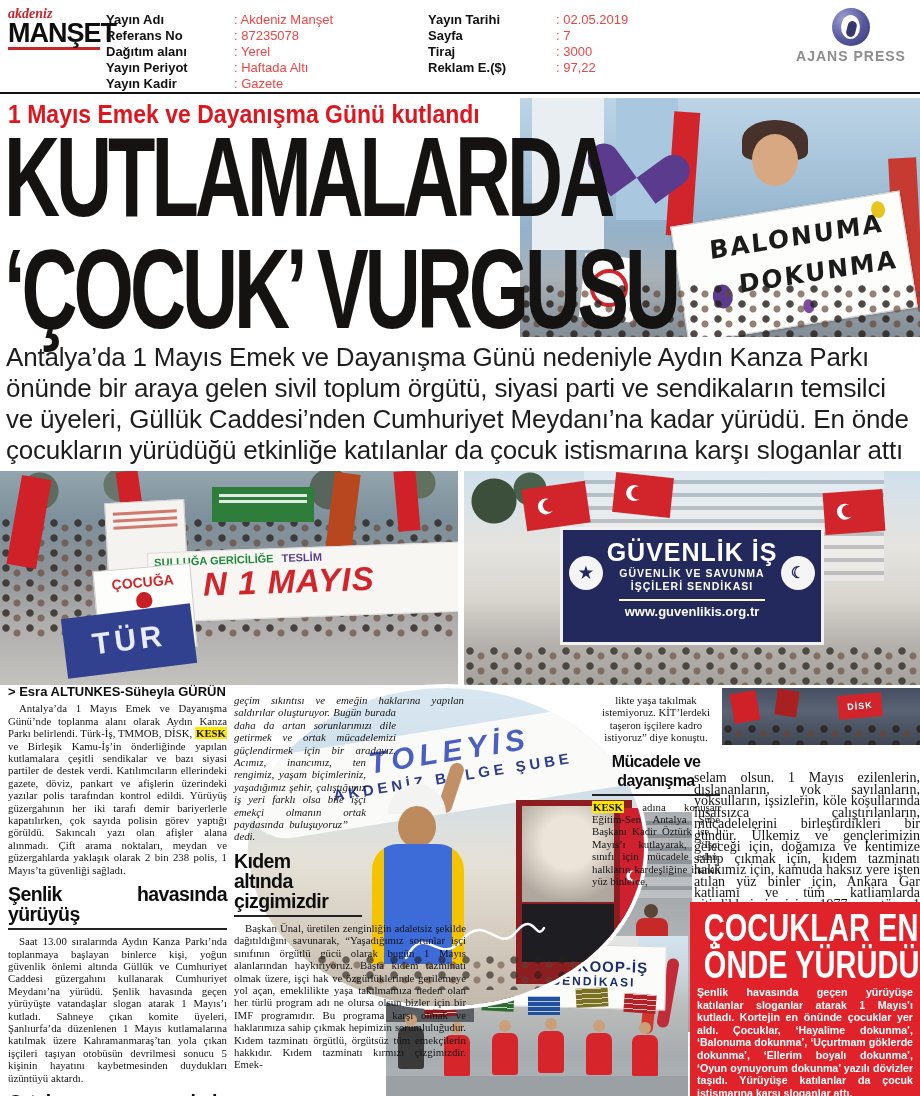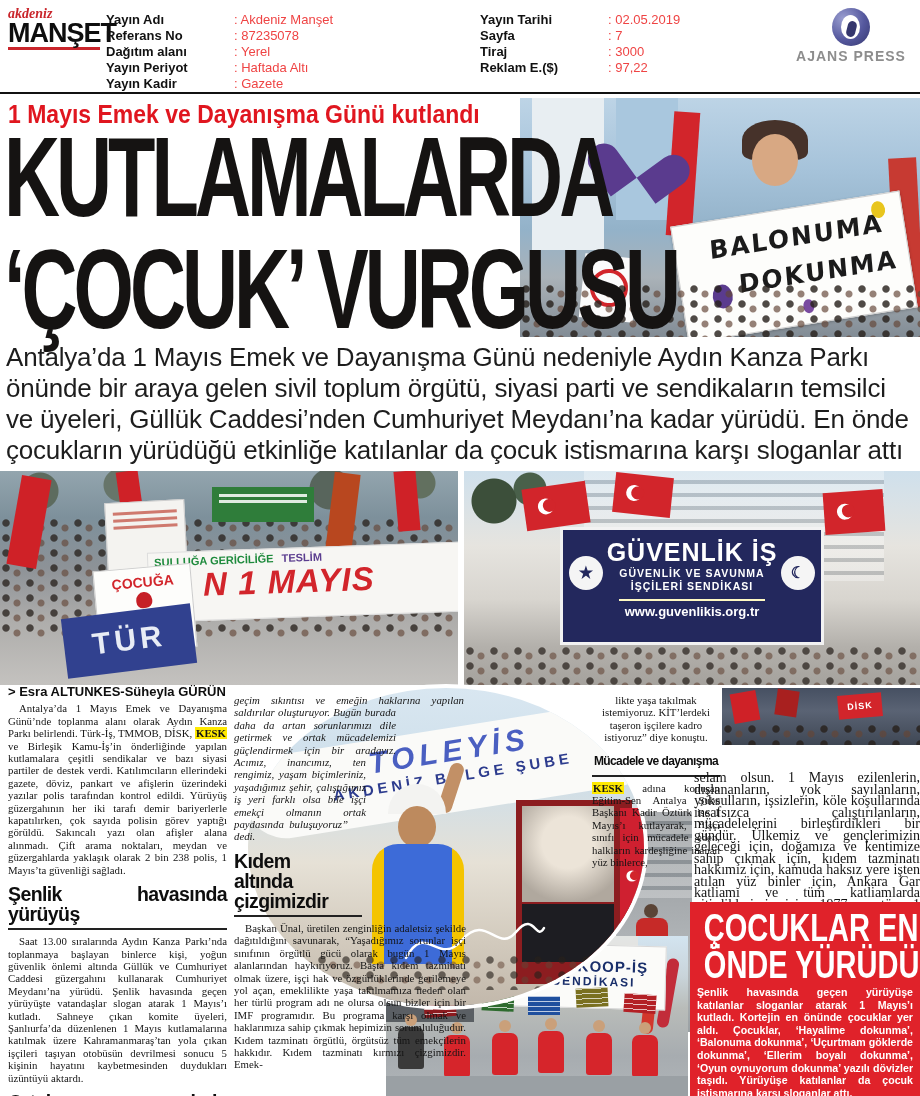--- a/index.html
+++ b/index.html
@@ -10,21 +10,21 @@
   
   .hdr-rule{position:absolute;left:0;top:92px;width:920px;height:2px;background:#111;}
   .logo{position:absolute;left:8px;top:8px;width:96px;}
   .logo-top{font-family:"Liberation Serif",serif;font-style:italic;font-weight:bold;
             color:#c9252b;font-size:14px;line-height:12px;}
   .logo-main{font-family:"Liberation Sans",sans-serif;font-weight:bold;font-size:27px;
              letter-spacing:-1px;color:#0e0e0e;line-height:26px;}
   .logo-bar{width:92px;height:3px;background:#c9252b;margin-top:1px;}
   .fields{position:absolute;top:12px;font-family:"Liberation Sans",sans-serif;font-size:13px;}
   .fields-left{left:106px;width:330px;}
-  .fields-right{left:480px;width:300px;}
+  .fields-right{left:428px;width:300px;}
   .frow{display:flex;height:16px;line-height:16px;}
   .flabel{font-weight:bold;width:128px;color:#111;}
   .fvalue{color:#ef4444;}
   .agency{position:absolute;right:14px;top:8px;width:110px;text-align:center;}
   .agency-sphere{position:relative;width:38px;height:38px;margin:0 auto;border-radius:50%;
                  background:radial-gradient(circle at 30% 28%, #9a9ed0, #55589e 55%, #35376e);}
   .agency-sphere .swirl{position:absolute;left:9px;top:7px;width:19px;height:24px;border-radius:50%;
                  background:#fff;}
   .agency-sphere .swirl-dot{position:absolute;left:15px;top:13px;width:9px;height:16px;border-radius:6px;
                  background:#35376e;transform:rotate(14deg);}
@@ -197,21 +197,21 @@
           margin:0 0 4px;}
   .subhead{font-family:"Liberation Sans",sans-serif;font-weight:bold;font-size:19.5px;
            letter-spacing:-0.6px;color:#0e0e0e;border-bottom:2px solid #222;
            padding:4px 0 4px;margin:4px 0 5px;line-height:20px;text-indent:0;}
   .hl{background:#ffe900;padding:0 1px;font-weight:bold;}
   .col1{left:8px;top:686px;width:219px;z-index:4;}
   .col2{left:234px;top:694px;width:232px;z-index:4;}
   .col2 .sp{float:right;clear:right;}
   .col3{left:592px;top:694px;width:128px;z-index:4;}
   .col3 .frag{text-align:center;}
-  .col3 .subhead{text-align:center;font-size:12px;line-height:19px;}
+  .col3 .subhead{text-align:center;font-size:16px;line-height:19px;}
   .col4{left:694px;top:752px;width:226px;z-index:4;font-size:14px;line-height:11.5px;margin-top:20px;}
 
   
   .redbox{left:690px;top:902px;width:230px;height:194px;background:#e0222a;z-index:5;
           color:#fff;overflow:hidden;}
   .rb-title{text-align:center;font-family:"Liberation Sans",sans-serif;font-weight:bold;
             font-size:33px;line-height:33px;white-space:nowrap;
             transform:scale(0.88,1.18);transform-origin:50% 0;}
   .rb-t1{margin-top:6px;} .rb-t2{margin-top:4px;}
   .rb-body{font-family:"Liberation Sans",sans-serif;font-weight:bold;font-size:10.6px;

